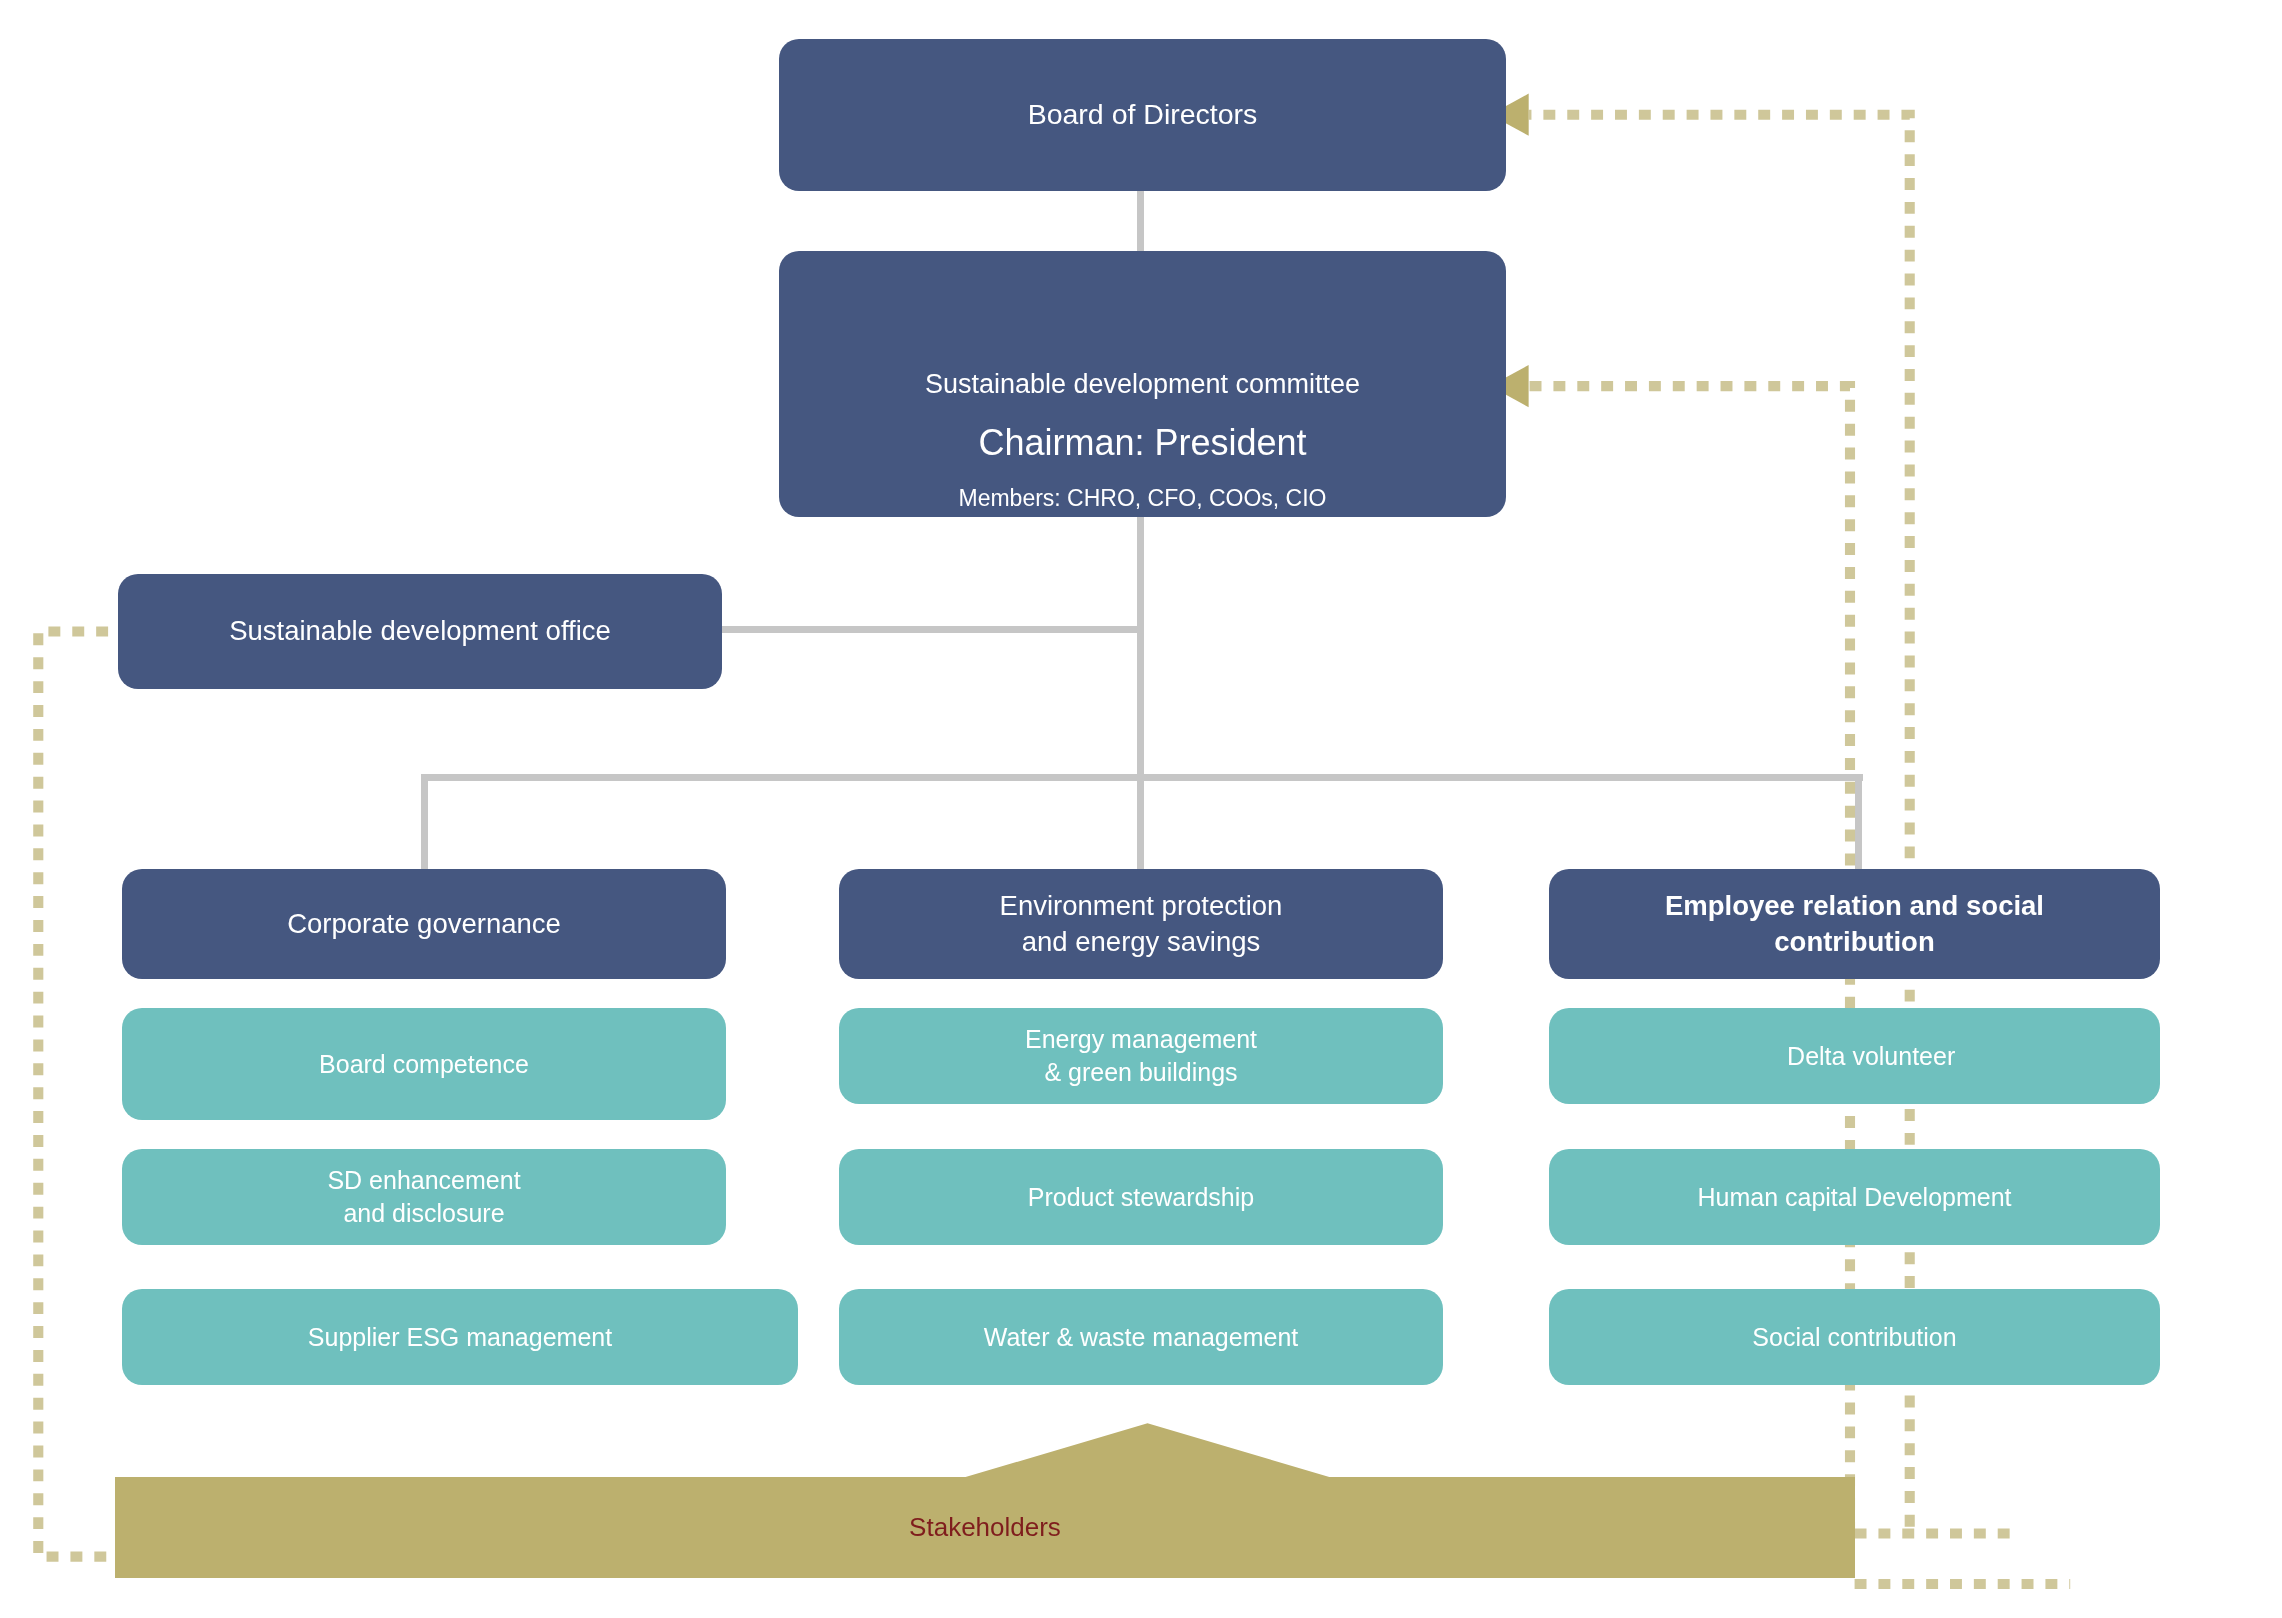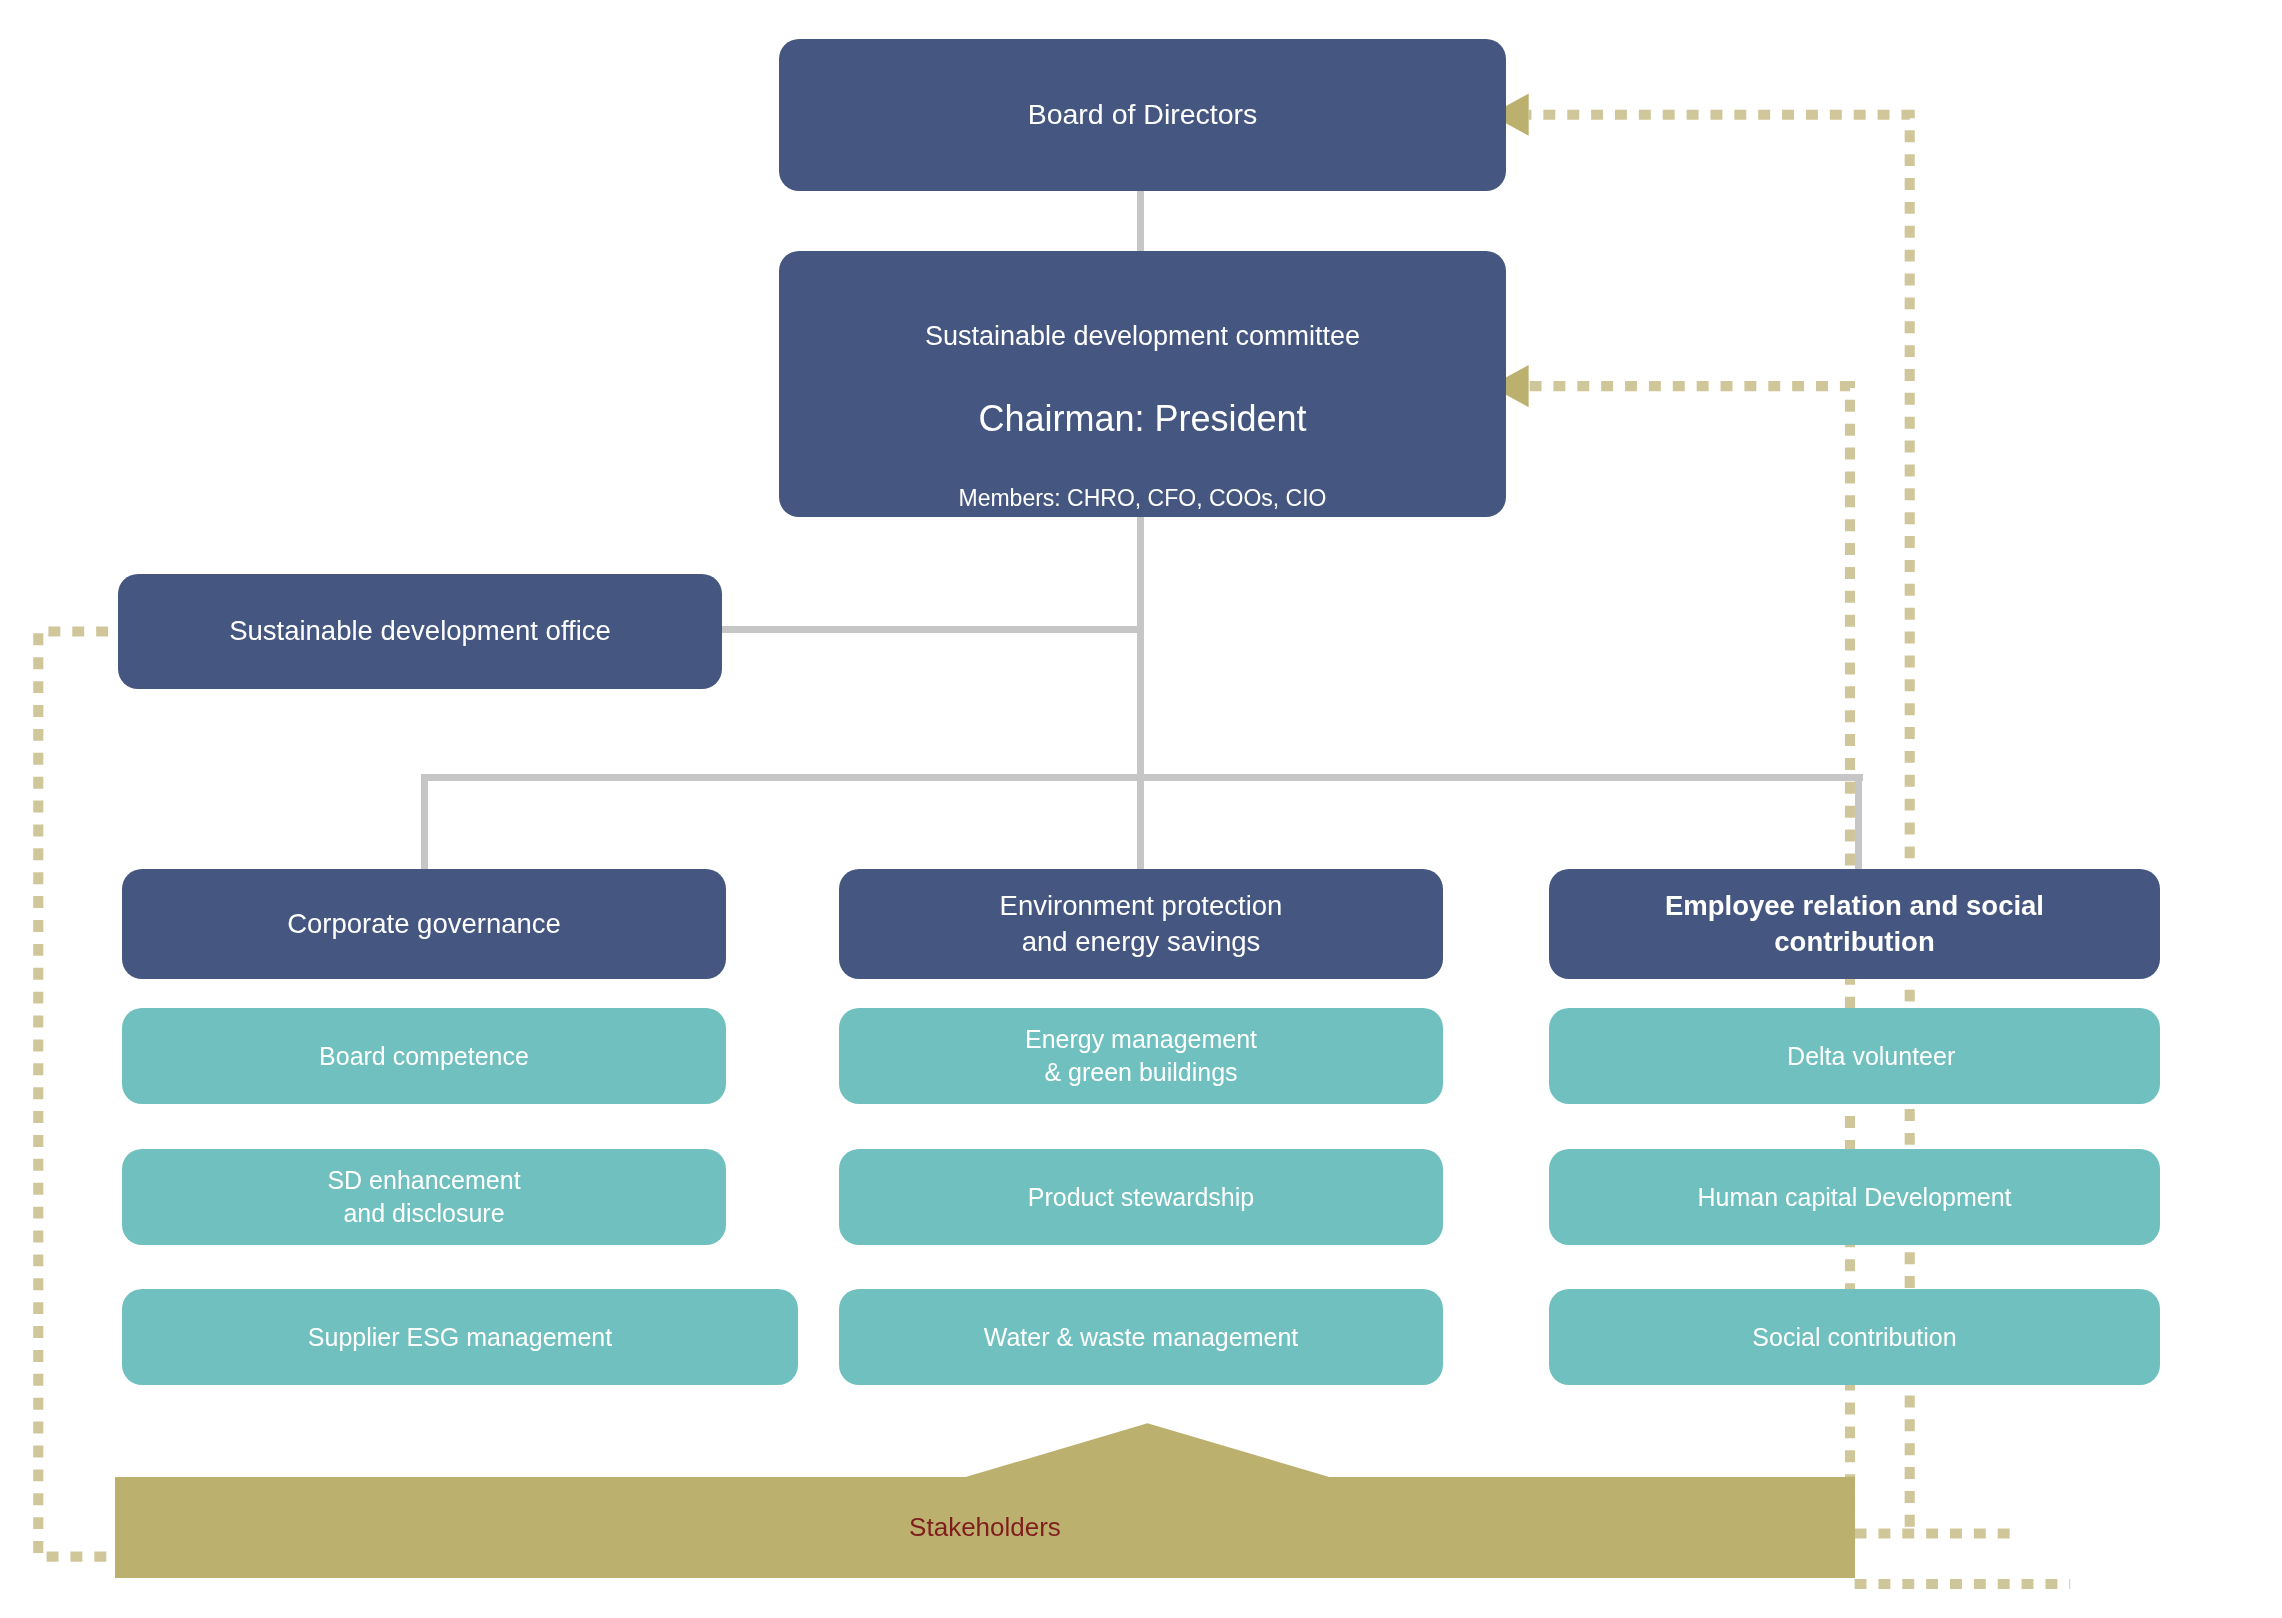--- a/index.html
+++ b/index.html
@@ -89,36 +89,36 @@
   <div class="conn" style="left:421px; top:774px; width:1442px; height:7.3px;"></div>
 
   <div class="conn" style="left:421px; top:774px; width:7.3px; height:96px;"></div>
 
   <div class="conn" style="left:1855px; top:774px; width:7.3px; height:96px;"></div>
 
   <div class="box navy" style="left:779px; top:39px; width:727px; height:152px;">
     <span class="box-lines t-board">Board of Directors</span>
   </div>
 
-  <div class="box navy" style="left:779px; top:251px; width:727px; height:266px; flex-direction:column;gap:24px;">
+  <div class="box navy" style="left:779px; top:251px; width:727px; height:266px; flex-direction:column;">
     <span class="box-lines t-committee">Sustainable development committee</span>
     <span class="box-lines t-chairman">Chairman: President</span>
     <span class="box-lines t-members">Members: CHRO, CFO, COOs, CIO</span>
   </div>
 
   <div class="box navy" style="left:118px; top:574px; width:604px; height:115px;">
     <span class="box-lines t-office">Sustainable development office</span>
   </div>
 
   <div class="box navy" style="left:122px; top:869px; width:604px; height:110px;">
     <span class="box-lines t-pillar">
       <span class="l">Corporate governance</span>
     </span>
   </div>
-  <div class="box teal" style="left:122px; top:1008px; width:604px; height:96px;">
+  <div class="box teal" style="left:122px; top:1008px; width:604px; height:112px;">
     <span class="box-lines t-item">
       <span class="l">Board competence</span>
     </span>
   </div>
   <div class="box teal" style="left:122px; top:1149px; width:604px; height:96px;">
     <span class="box-lines t-item">
       <span class="l">SD enhancement</span>
       <span class="l">and disclosure</span>
     </span>
   </div>

